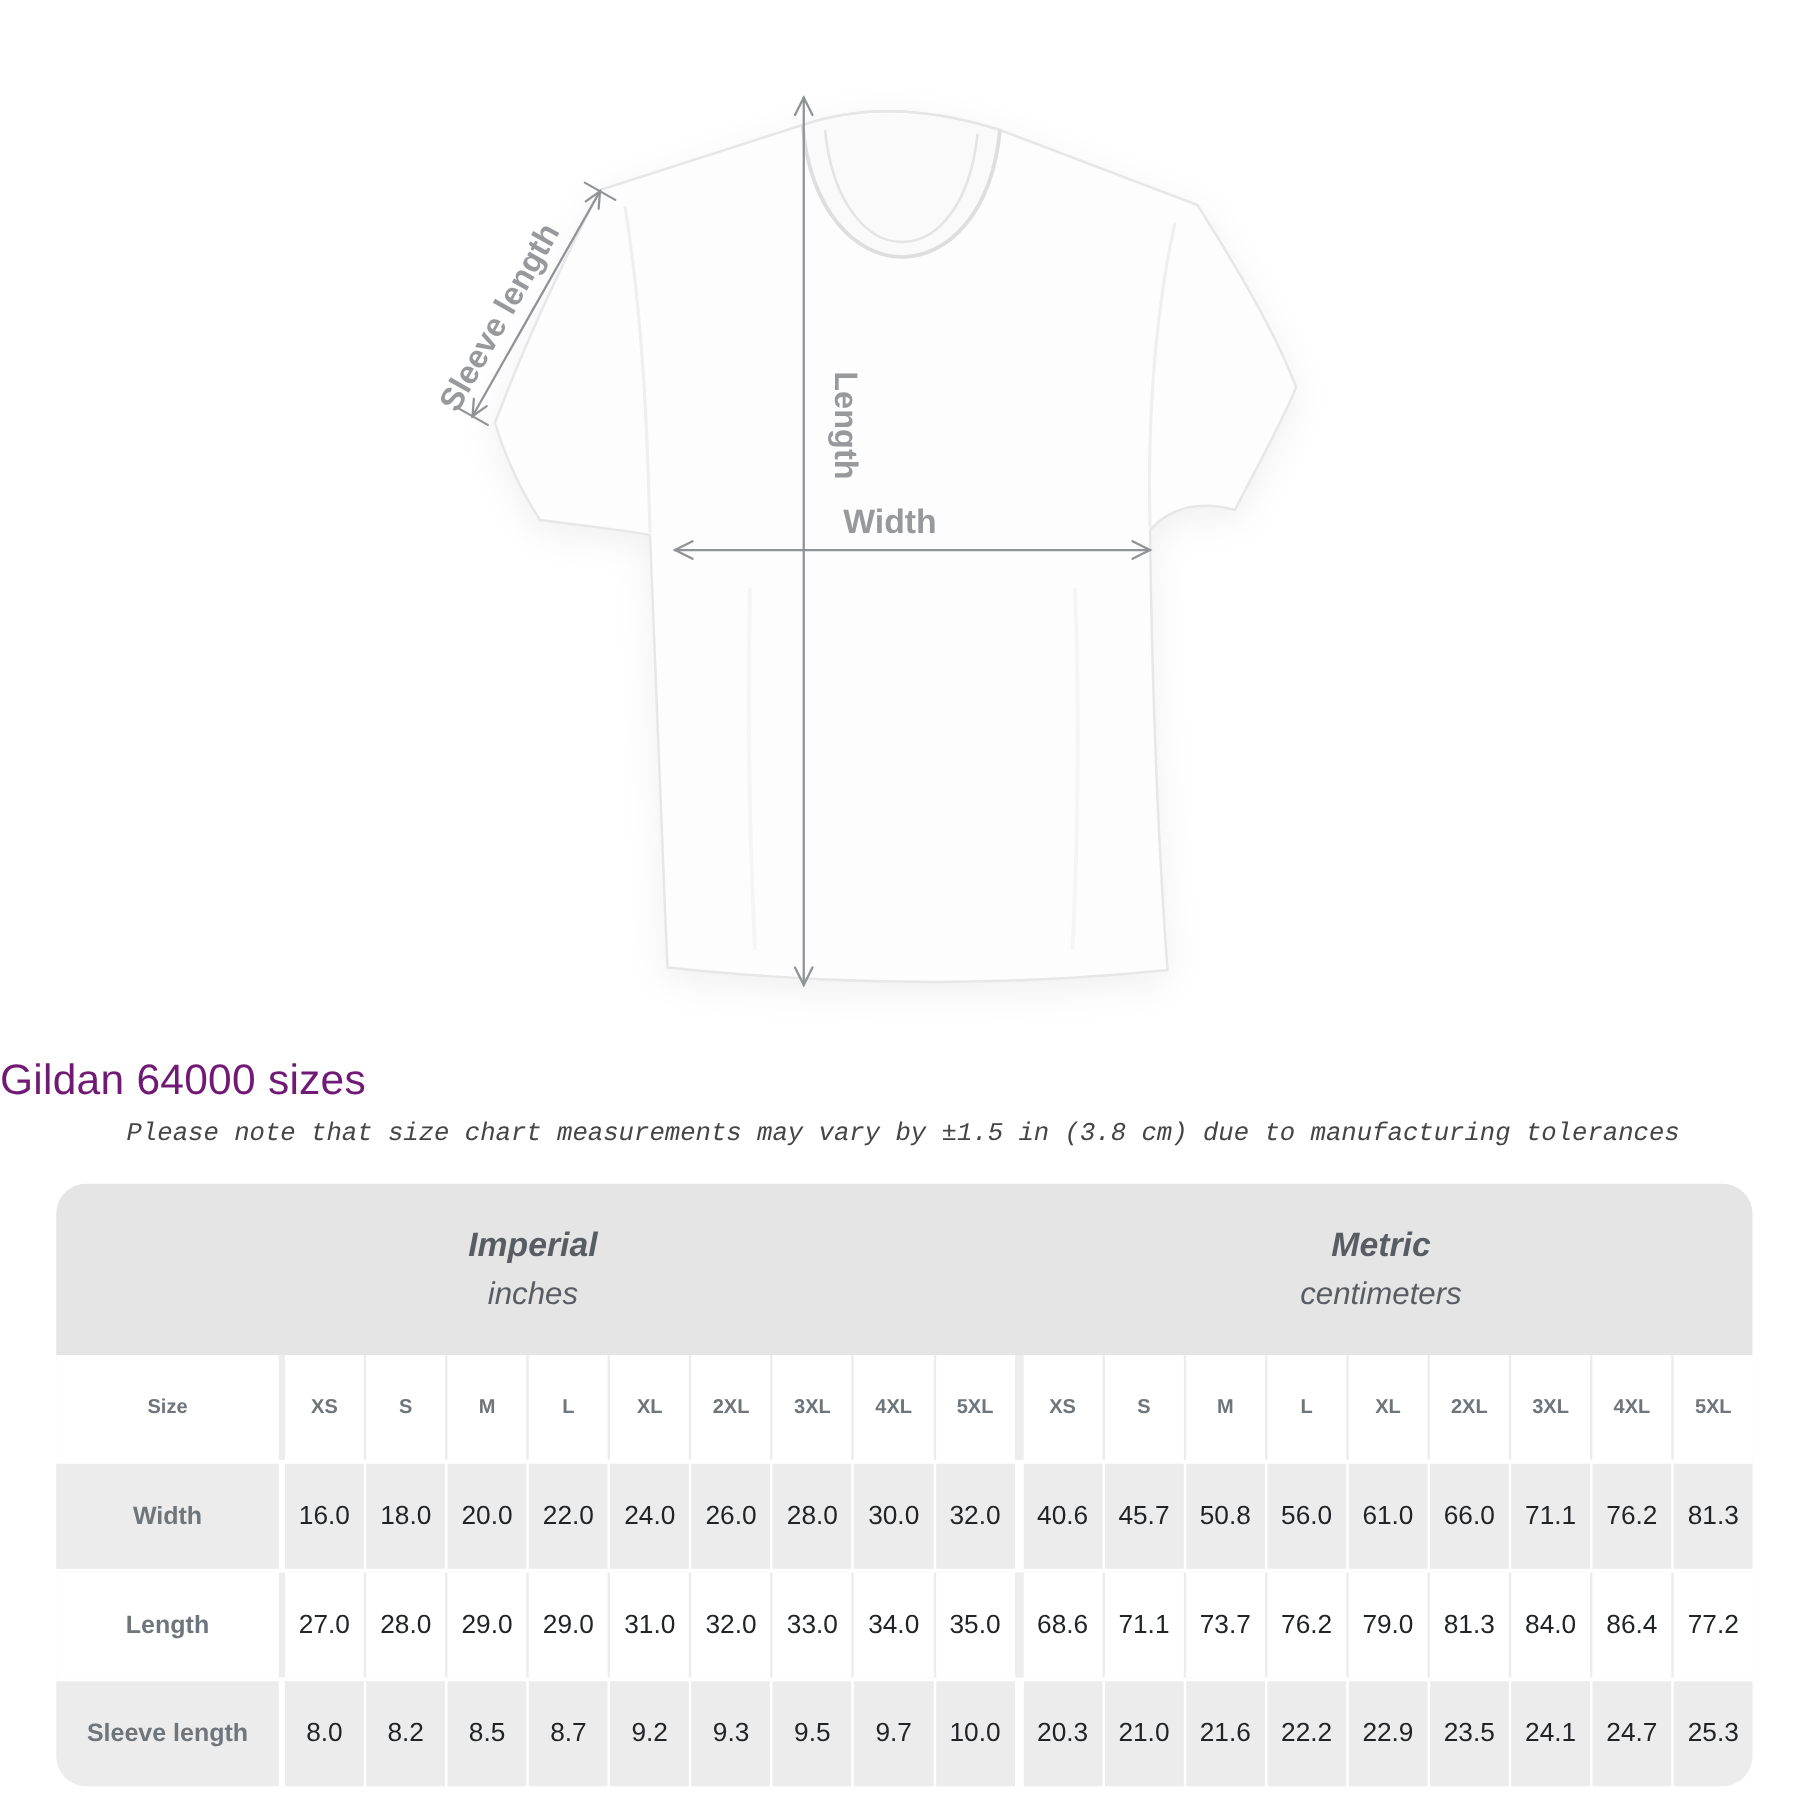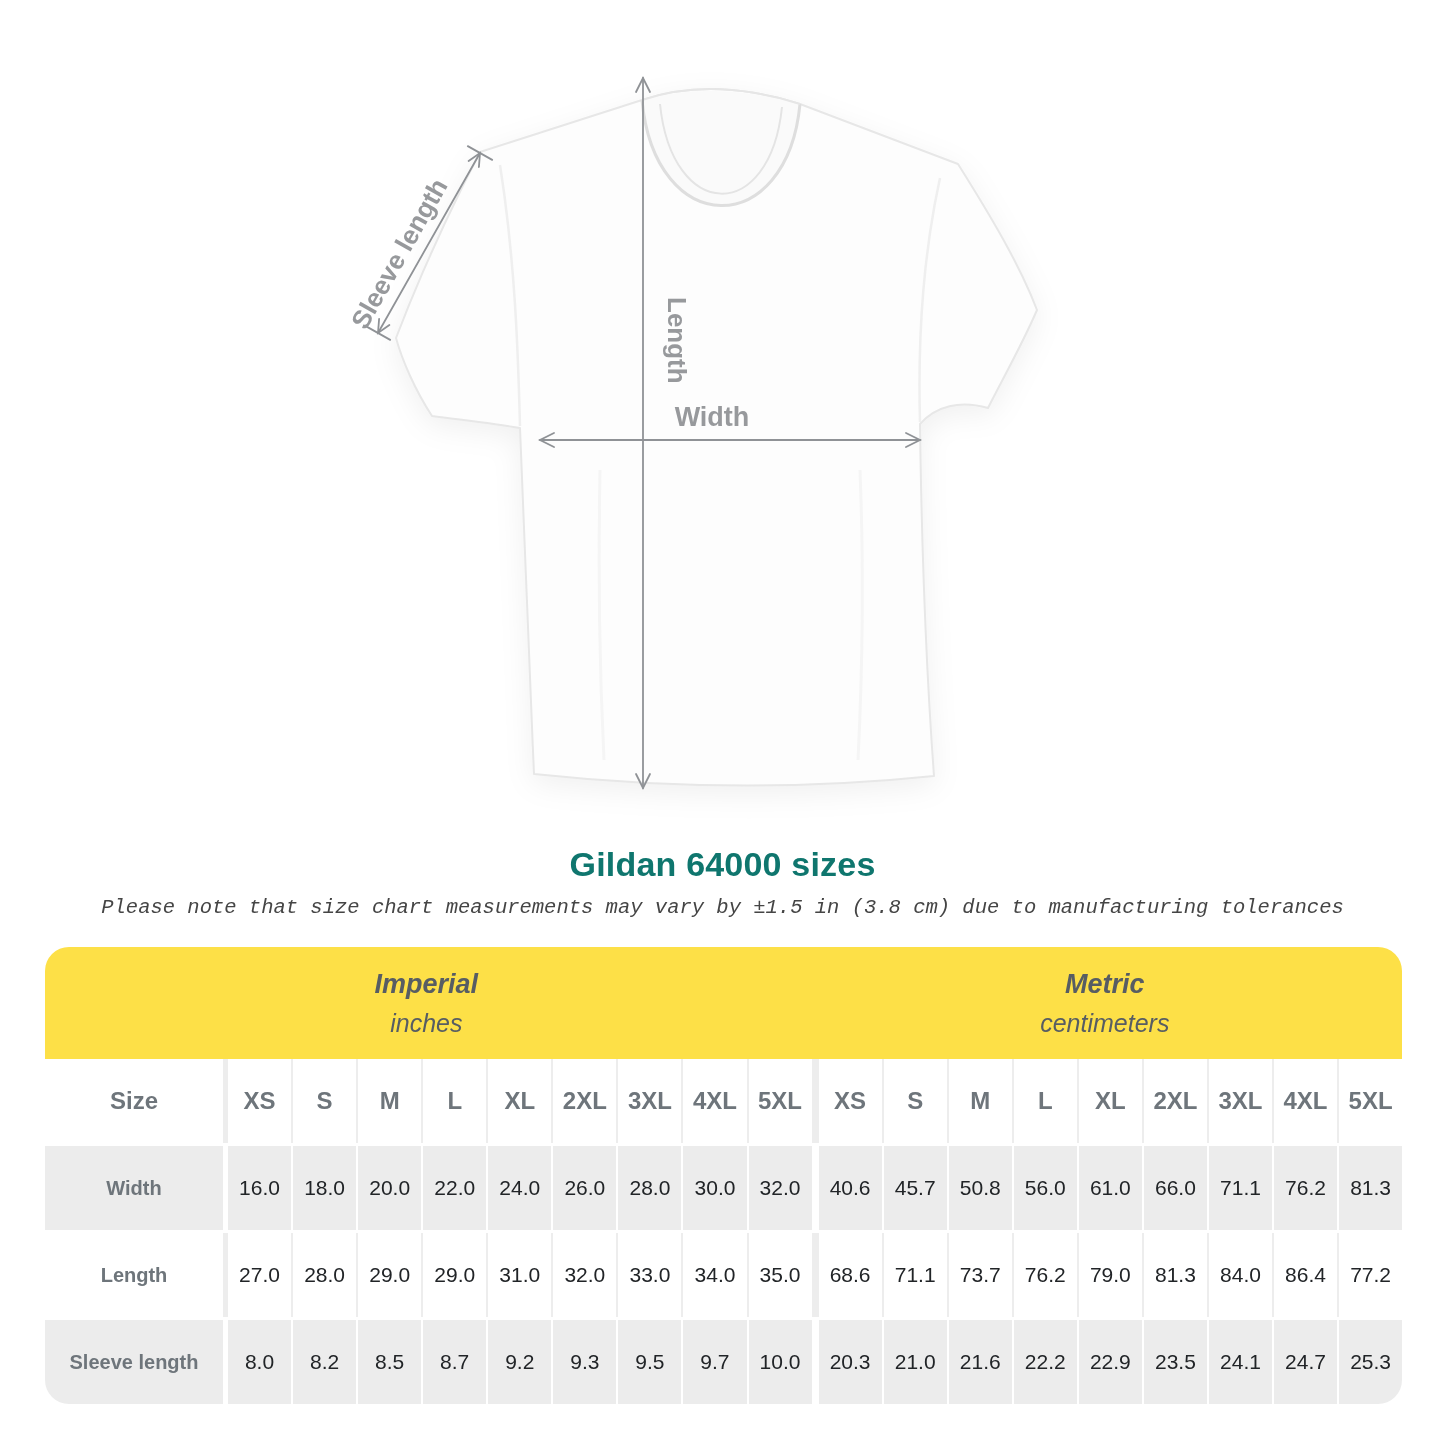--- a/index.html
+++ b/index.html
@@ -7,33 +7,33 @@
     position:relative; width:1445px; height:1445px; background:#ffffff;
     font-family:"Liberation Sans", sans-serif; overflow:hidden;
   }
 
   
   .shirt-svg { position:absolute; left:0; top:0; }
 
   
   .title {
     position:absolute; top:845px; left:0; width:100%;
-    text-align:center; font-size:34px; font-weight:bold; color:#0f766e;
+    text-align:left; font-size:34px; font-weight:normal; color:#701a75;
     letter-spacing:0.2px;
   }
   .subtitle {
     position:absolute; top:896px; left:0; width:100%;
     text-align:center; font-size:20.5px; font-style:italic; color:#454545;font-family:Liberation Mono, monospace;
   }
 
   
   .card { position:absolute; left:45px; top:947px; width:1357px; }
 
   .band {
-    height:112px; background:#fde047; border-radius:24px 24px 0 0;
+    height:137px; background:#e5e5e5; border-radius:24px 24px 0 0;
     display:flex;
   }
   .band-col { display:flex; flex-direction:column; align-items:center; justify-content:center; gap:9px; }
   .band-col.imperial { flex:0 0 56.2%; }
   .band-col.metric   { flex:0 0 43.8%; }
   .band-title { font-size:27px; font-weight:bold; font-style:italic; color:#575d63; }
   .band-sub   { font-size:25px; font-style:italic; color:#575d63; }
 
   .trow { display:flex; height:84px; }
   .trow + .trow { margin-top:3px; }
@@ -45,21 +45,21 @@
   .row-gray .cell { background:#ececec; }
 
   .cell {
     flex:1 1 0; margin-right:2px;
     display:flex; align-items:center; justify-content:center;
     font-size:21px; color:#212427;
   }
   .cell:last-child { margin-right:0; }
   .cell.rlabel { flex:0 0 178px; margin-right:5px; font-size:20px; font-weight:bold; color:#6e757b; }
   .cell.group-end { margin-right:7px; }
-  .header-row .cell { font-size:24px; font-weight:bold; color:#6e757b; }
+  .header-row .cell { font-size:16px; font-weight:bold; color:#6e757b; }
 
   .trow.last .cell:first-child { border-radius:0 0 0 24px; }
   .trow.last .cell:last-child  { border-radius:0 0 24px 0; }
 </style>
 </head>
 <body>
 
 <div class="page">
 
   <svg class="shirt-svg" width="1445" height="860" viewBox="0 0 1445 860">

